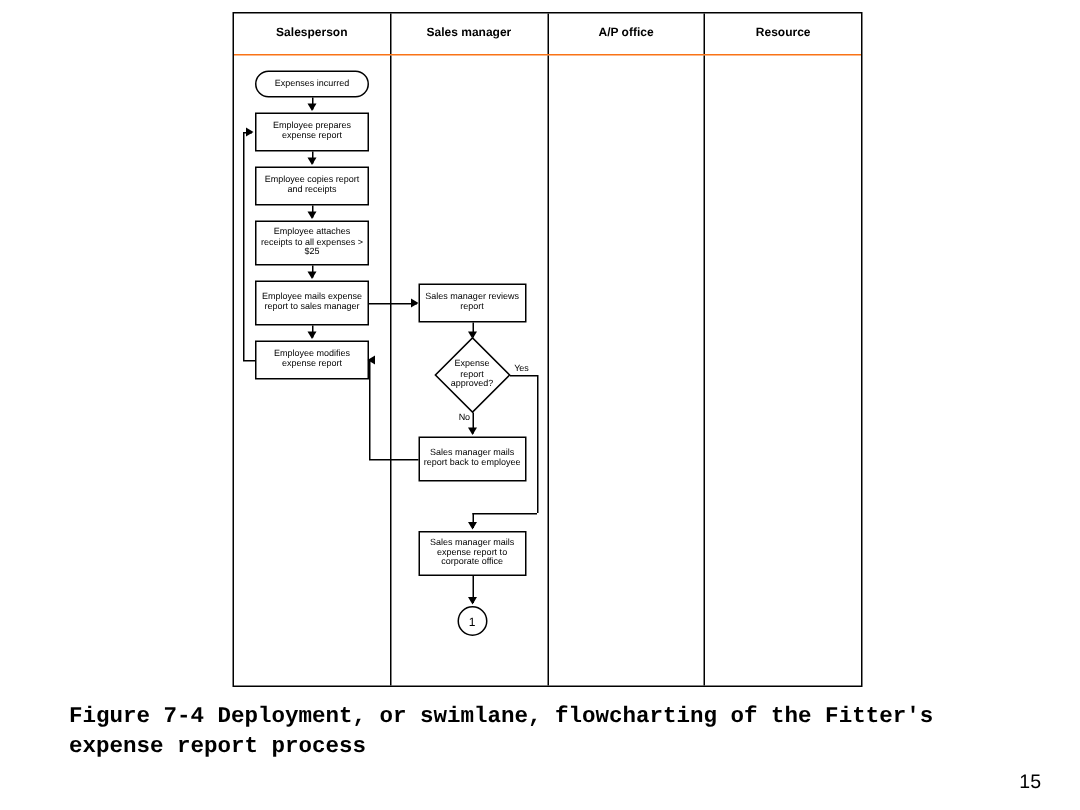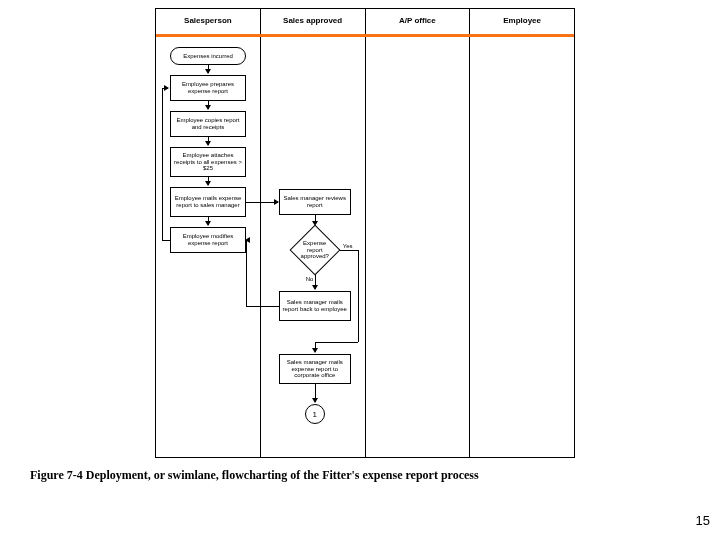--- a/index.html
+++ b/index.html
@@ -1,54 +1,54 @@
 <!DOCTYPE html>
 <html><head>
 <meta charset="utf-8">
 <style>
   * { box-sizing: border-box; margin: 0; padding: 0; }
   body { width: 720px; height: 540px; font-family: Arial, sans-serif; background: #fff; position: relative; }
   .slide { width: 720px; height: 540px; position: relative; }
   .diagram-area { position: absolute; left: 155px; top: 8px; width: 420px; height: 450px; border: 1px solid #000; }
-  .header-row { display: flex; height: 28px; border-bottom: 3px solid #f97316; }
+  .header-row { display: flex; height: 28px; border-bottom: 1px solid #f97316; }
   .lane-header { flex: 1; border-right: 1px solid #000; display: flex; align-items: center; justify-content: center; font-size: 8px; font-weight: bold; text-align: center; line-height: 1.1; }
   .lane-header:last-child { border-right: none; }
   .lanes { display: flex; height: calc(100% - 28px); }
   .lane { flex: 1; border-right: 1px solid #000; position: relative; }
   .lane:last-child { border-right: none; }
   .box { position: absolute; border: 1px solid #000; background: #fff; font-size: 6px; text-align: center; display: flex; align-items: center; justify-content: center; line-height: 1.1; padding: 2px; }
   .rounded { border-radius: 10px; height: 18px; }
   .rect { height: 26px; }
   .diamond { position: absolute; width: 50px; height: 50px; }
   .diamond-shape { width: 36px; height: 36px; border: 1px solid #000; background: #fff; transform: rotate(45deg); position: absolute; left: 7px; top: 7px; }
   .diamond-text { position: absolute; width: 50px; height: 50px; display: flex; align-items: center; justify-content: center; font-size: 6px; text-align: center; line-height: 1.1; padding: 8px; }
   .decision-label { position: absolute; font-size: 6px; }
   .circle { position: absolute; width: 20px; height: 20px; border: 1px solid #000; border-radius: 50%; display: flex; align-items: center; justify-content: center; font-size: 8px; background: #fff; }
   .arrow-v { position: absolute; width: 1px; background: #000; }
   .arrow-v::after { content: ''; position: absolute; bottom: -1px; left: -3px; border-left: 3.5px solid transparent; border-right: 3.5px solid transparent; border-top: 5px solid #000; }
   .arrow-h { position: absolute; height: 1px; background: #000; }
   .arrow-h.right::after { content: ''; position: absolute; right: -1px; top: -3px; border-top: 3.5px solid transparent; border-bottom: 3.5px solid transparent; border-left: 5px solid #000; }
   .arrow-h.left::after { content: ''; position: absolute; left: -1px; top: -3px; border-top: 3.5px solid transparent; border-bottom: 3.5px solid transparent; border-right: 5px solid #000; }
   .line-v { position: absolute; width: 1px; background: #000; }
   .line-h { position: absolute; height: 1px; background: #000; }
-  .caption { position: absolute; left: 30px; top: 468px; width: 640px; font-size: 12px; font-weight: bold; font-family: Liberation Serif, serif; line-height: 1.3; }
+  .caption { position: absolute; left: 46px; top: 468px; width: 640px; font-size: 15px; font-weight: bold; font-family: Liberation Mono, monospace; line-height: 1.3; }
   .footer { position: absolute; left: 36px; bottom: 12px; font-size: 13px; font-family: Arial, sans-serif; }
-  .page-num { position: absolute; right: 10px; bottom: 12px; font-size: 13px; font-family: Arial, sans-serif; }
+  .page-num { position: absolute; right: 26px; bottom: 12px; font-size: 13px; font-family: Arial, sans-serif; }
 </style>
 </head>
 <body>
 
 <div class="slide">
 
   <div class="diagram-area">
     <div class="header-row">
       <div class="lane-header">Salesperson</div>
-      <div class="lane-header">Sales approved</div>
+      <div class="lane-header">Sales manager</div>
       <div class="lane-header">A/P office</div>
-      <div class="lane-header">Employee</div>
+      <div class="lane-header">Resource</div>
     </div>
     <div class="lanes">
       <div class="lane">
         <div class="box rounded" style="left:14px; top:10px; width:76px;">Expenses incurred</div>
         <div class="arrow-v" style="left:52px; top:28px; height:8px;"></div>
         <div class="box rect" style="left:14px; top:38px; width:76px;">Employee prepares expense report</div>
         <div class="arrow-v" style="left:52px; top:64px; height:8px;"></div>
         <div class="box rect" style="left:14px; top:74px; width:76px;">Employee copies report and receipts</div>
         <div class="arrow-v" style="left:52px; top:100px; height:8px;"></div>
         <div class="box rect" style="left:14px; top:110px; width:76px; height:30px;">Employee attaches receipts to all expenses &gt; $25</div>

